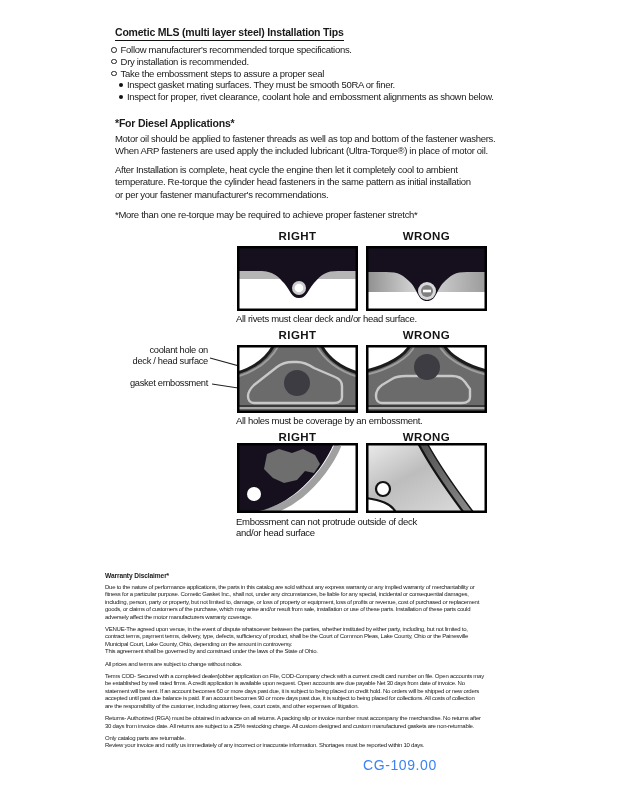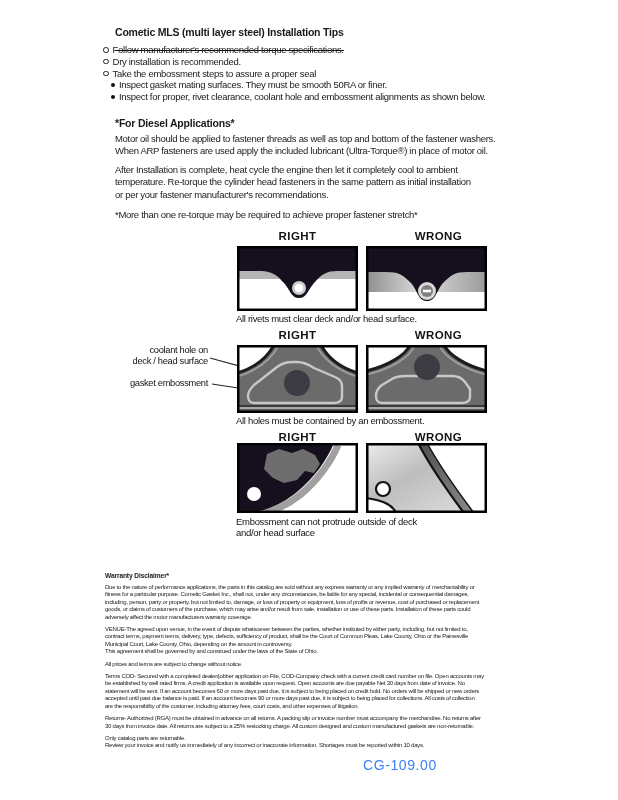--- a/index.html
+++ b/index.html
@@ -5,37 +5,37 @@
   html,body{margin:0;padding:0;background:#e8e8e8;}
   .page{
     position:relative;width:618px;height:800px;background:#ffffff;
     margin:0 auto;overflow:hidden;color:#1a1a1a;
     font-family:"Liberation Sans","DejaVu Sans",sans-serif;
   }
   
   .title{
     position:absolute;left:115px;top:26px;
     font-size:10.5px;font-weight:bold;letter-spacing:-0.2px;
-    border-bottom:1.6px solid #111;padding-bottom:12px;white-space:nowrap;
-  }
-  .bullets{position:absolute;left:103px;top:44px;font-size:9.5px;letter-spacing:-0.3px;}
+    border-bottom:1.6px solid #111;padding-bottom:2px;white-space:nowrap;
+  }
+  .bullets{position:absolute;left:111px;top:44px;font-size:9.5px;letter-spacing:-0.3px;}
   .b-row{display:flex;align-items:flex-start;line-height:11.8px;white-space:nowrap;}
   .b-row.sub{margin-left:8px;text-align:center;}
   .obul{flex:none;width:3.6px;height:3.6px;border:1px solid #222;border-radius:50%;margin:3px 4px 0 0;}
   .fbul{flex:none;width:4px;height:4px;background:#111;border-radius:50%;margin:3.5px 4px 0 0;}
   .diesel-head{position:absolute;left:115px;top:117px;font-size:10.5px;font-weight:bold;letter-spacing:-0.2px;}
   .para{
     position:absolute;left:115px;width:440px;font-size:9.5px;letter-spacing:-0.3px;
     line-height:12.4px;white-space:pre-line;
   }
   #para1{top:133px;}
   #para2{top:164px;}
   #note{top:209px;}
   
-  .dlabels{position:absolute;left:237px;width:250px;display:flex;gap:20px;}
+  .dlabels{position:absolute;left:237px;width:250px;display:flex;gap:8px;}
   .dlabels span{
     flex:none;width:121px;text-align:center;font-size:11.5px;font-weight:bold;
     letter-spacing:0.4px;color:#141414;
   }
   .dbox{position:absolute;display:block;}
   .caption{
     position:absolute;left:236px;font-size:9.5px;letter-spacing:-0.3px;line-height:11px;
     color:#141414;white-space:pre-line;
   }
   .callout{
@@ -158,21 +158,21 @@
     <path d="M121,0 H78 C83,10 100,21 121,26 Z" fill="#ffffff"></path>
     <path d="M73,0 C79,13 98,24 121,30" stroke="#9e9e9e" stroke-width="1.8" fill="none"></path>
     <path d="M78,0 C83,10 100,21 121,26" stroke="#1c1c1c" stroke-width="3" fill="none"></path>
     <path d="M16,58 C12,58 10,55 10,51 C10,46 12,43 16,40 L26,34 C30,31.5 34,31 40,31 L86,31 C92,31 96,33 99,37 L104,44 L104,52 C104,56 101,58 96,58 Z" fill="none" stroke="#c8c8c8" stroke-width="2.4" stroke-linejoin="round"></path>
     <circle cx="61" cy="22" r="13" fill="#3d3c43"></circle>
     <rect x="0" y="60" width="121" height="2" fill="#3a3a3a"></rect>
     <rect x="0" y="62" width="121" height="2" fill="#a8a8a8"></rect>
     <rect x="0" y="64" width="121" height="4" fill="#5f5f5f"></rect>
     <rect x="1.25" y="1.25" width="118.5" height="65.5" fill="none" stroke="#000" stroke-width="2.5"></rect>
   </svg>
-  <div class="caption" style="top:415px">All holes must be contained by an embossment.</div>
+  <div class="caption" style="top:415px">All holes must be coverage by an embossment.</div>
 
   <div class="dlabels" style="top:431px">
     <span>RIGHT</span>
     <span>WRONG</span>
   </div>
   <svg class="dbox" style="left:237px;top:443px" width="121" height="70" viewBox="0 0 121 70">
     <rect width="121" height="70" fill="#ffffff"></rect>
     <path d="M101,2 C94,19 80,38 63,52 C49,63 32,71 12,72" stroke="#a0a0a0" stroke-width="7" fill="none"></path>
     <path d="M0,0 H97 C90,17 77,35 60,49 C46,60 30,70 0,70 Z" fill="#16101e"></path>
     <path d="M30,11 L42,6 L55,10 L66,6 L78,12 L83,21 L77,30 L68,28 L60,37 L47,40 L36,35 L27,26 Z" fill="#6e6e6e"></path>

